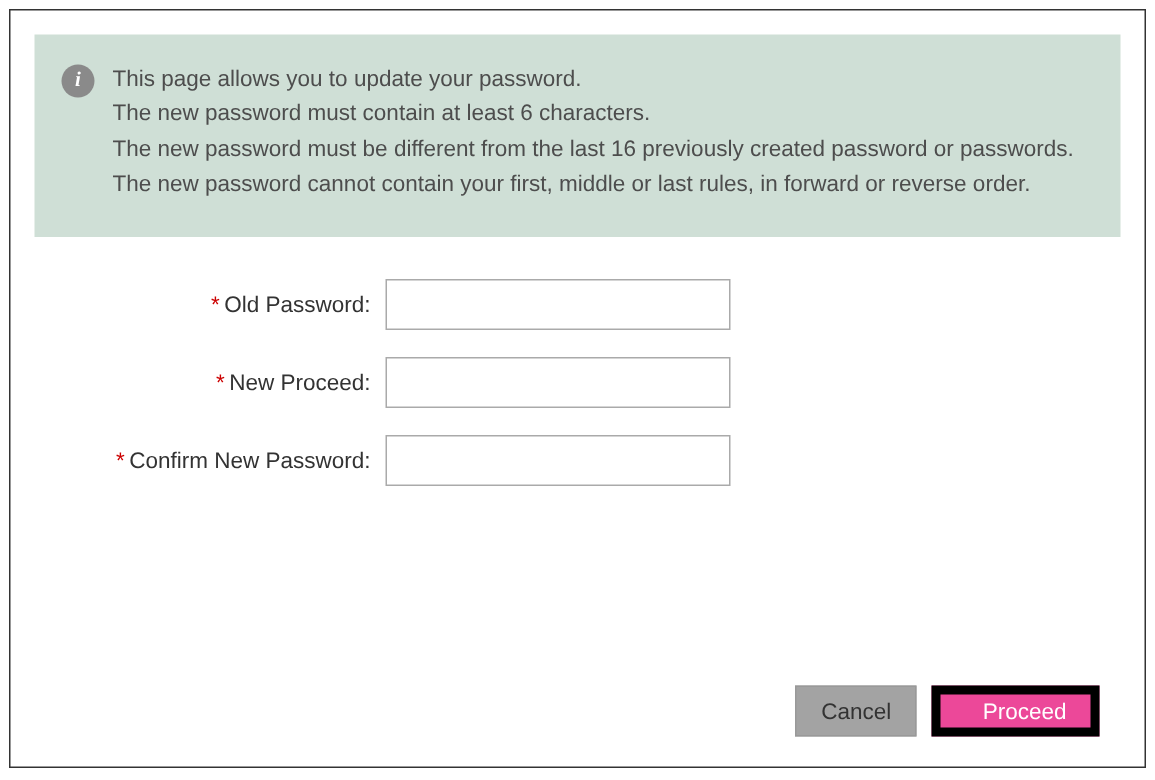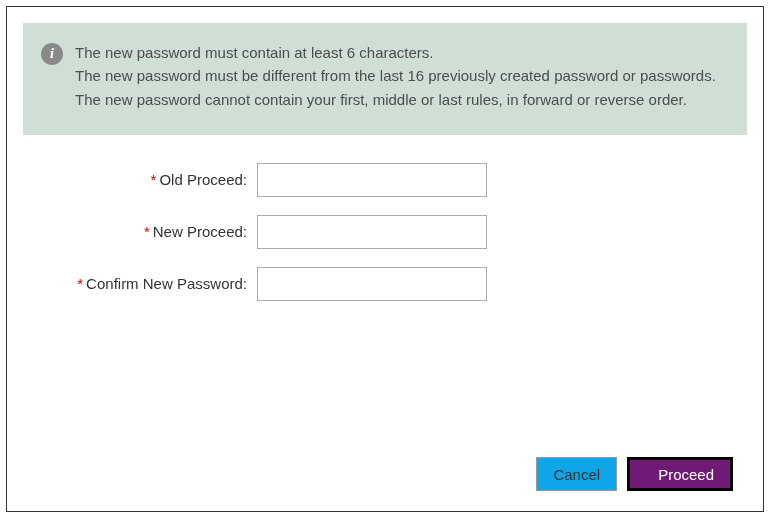--- a/index.html
+++ b/index.html
@@ -72,49 +72,50 @@
       display: flex;
       justify-content: flex-end;
       gap: 10px;
     }
     .btn {
       height: 34px;
       padding: 0 16px;
       font-size: 15px;
       cursor: pointer;
       border: 1px solid #999;
-      background: #0ea5e9;
+      background: #a3a3a3;
       color: #333;
     }
     .btn-primary {
-      background: #701a75;
+      background: #ec4899;
       color: #fff;
-      border: 3px solid #000000;
+      border: 6px solid #000000;
       padding-left: 28px;
     }
   </style>
 </head>
 <body>
 
 <div class="panel">
 
   <div class="info-box">
     <div class="info-icon">i</div>
     <div class="info-text">
+      <p>This page allows you to update your password.</p>
       <p>The new password must contain at least 6 characters.</p>
       <p>The new password must be different from the last 16 previously created password or passwords.</p>
       <p>The new password cannot contain your first, middle or last rules, in forward or reverse order.</p>
     </div>
   </div>
 
   <div class="form-area">
 
     <div class="form-row">
       <div class="form-label">
-        <span class="req">*</span><span>Old Proceed:</span>
+        <span class="req">*</span><span>Old Password:</span>
       </div>
       <input type="password" class="text-input" value="" style="">
     </div>
 
     <div class="form-row">
       <div class="form-label">
         <span class="req">*</span><span>New Proceed:</span>
       </div>
       <input type="password" class="text-input" value="" style="">
     </div>

